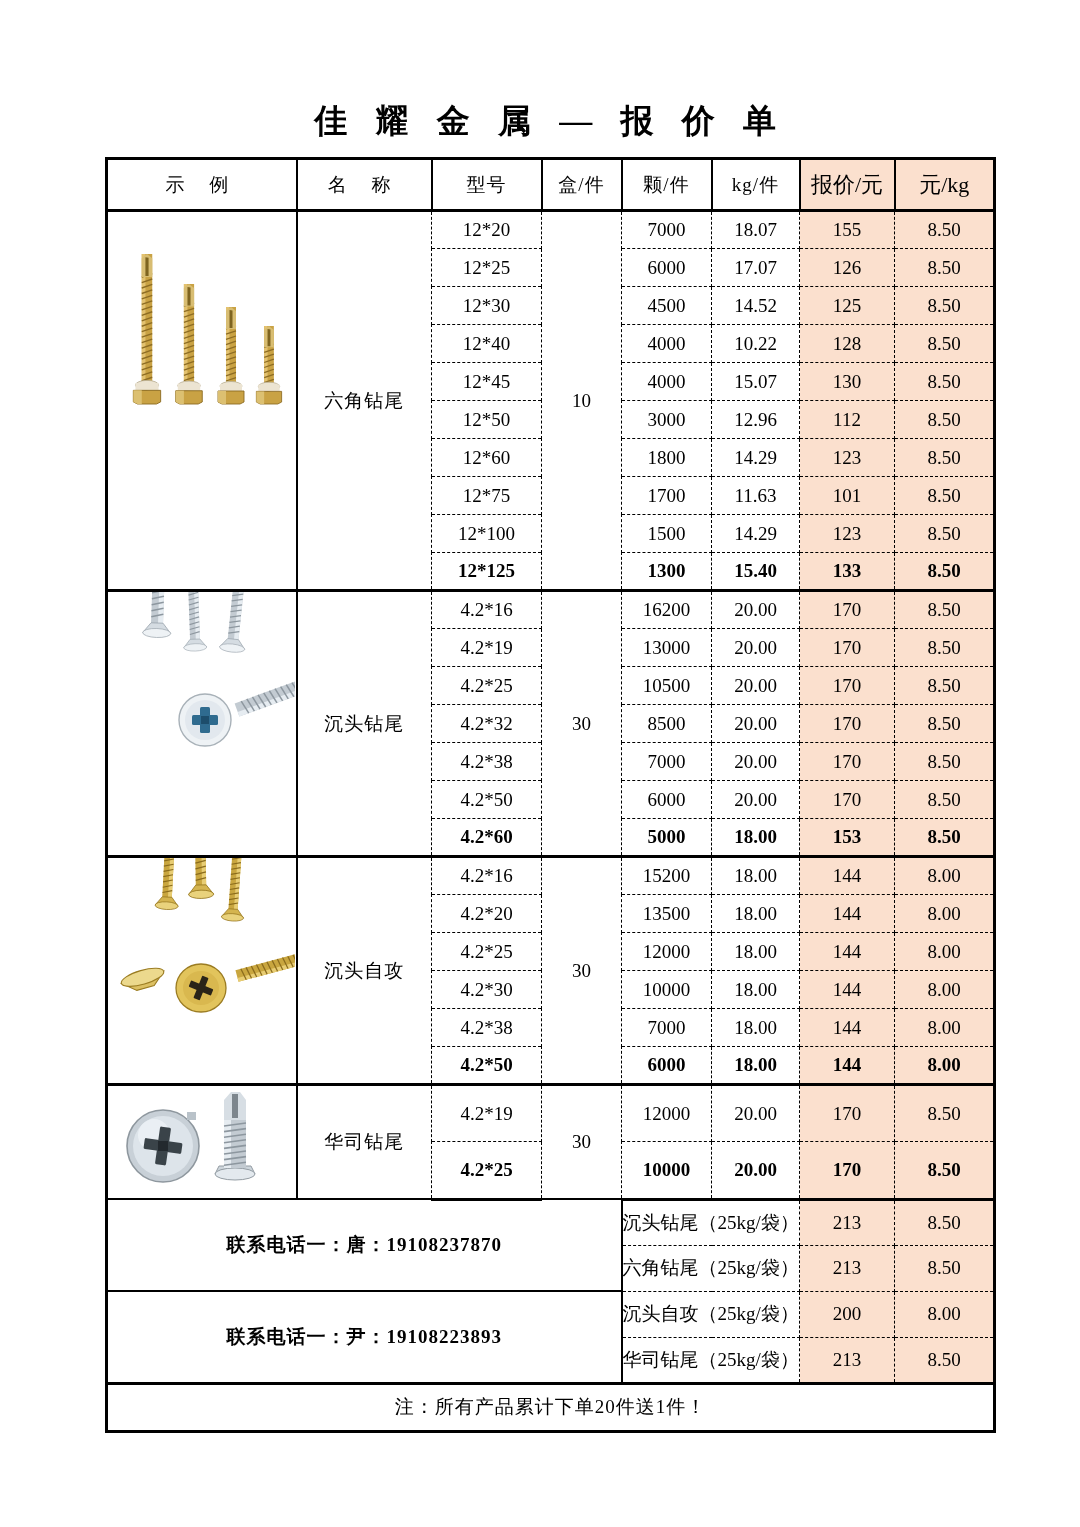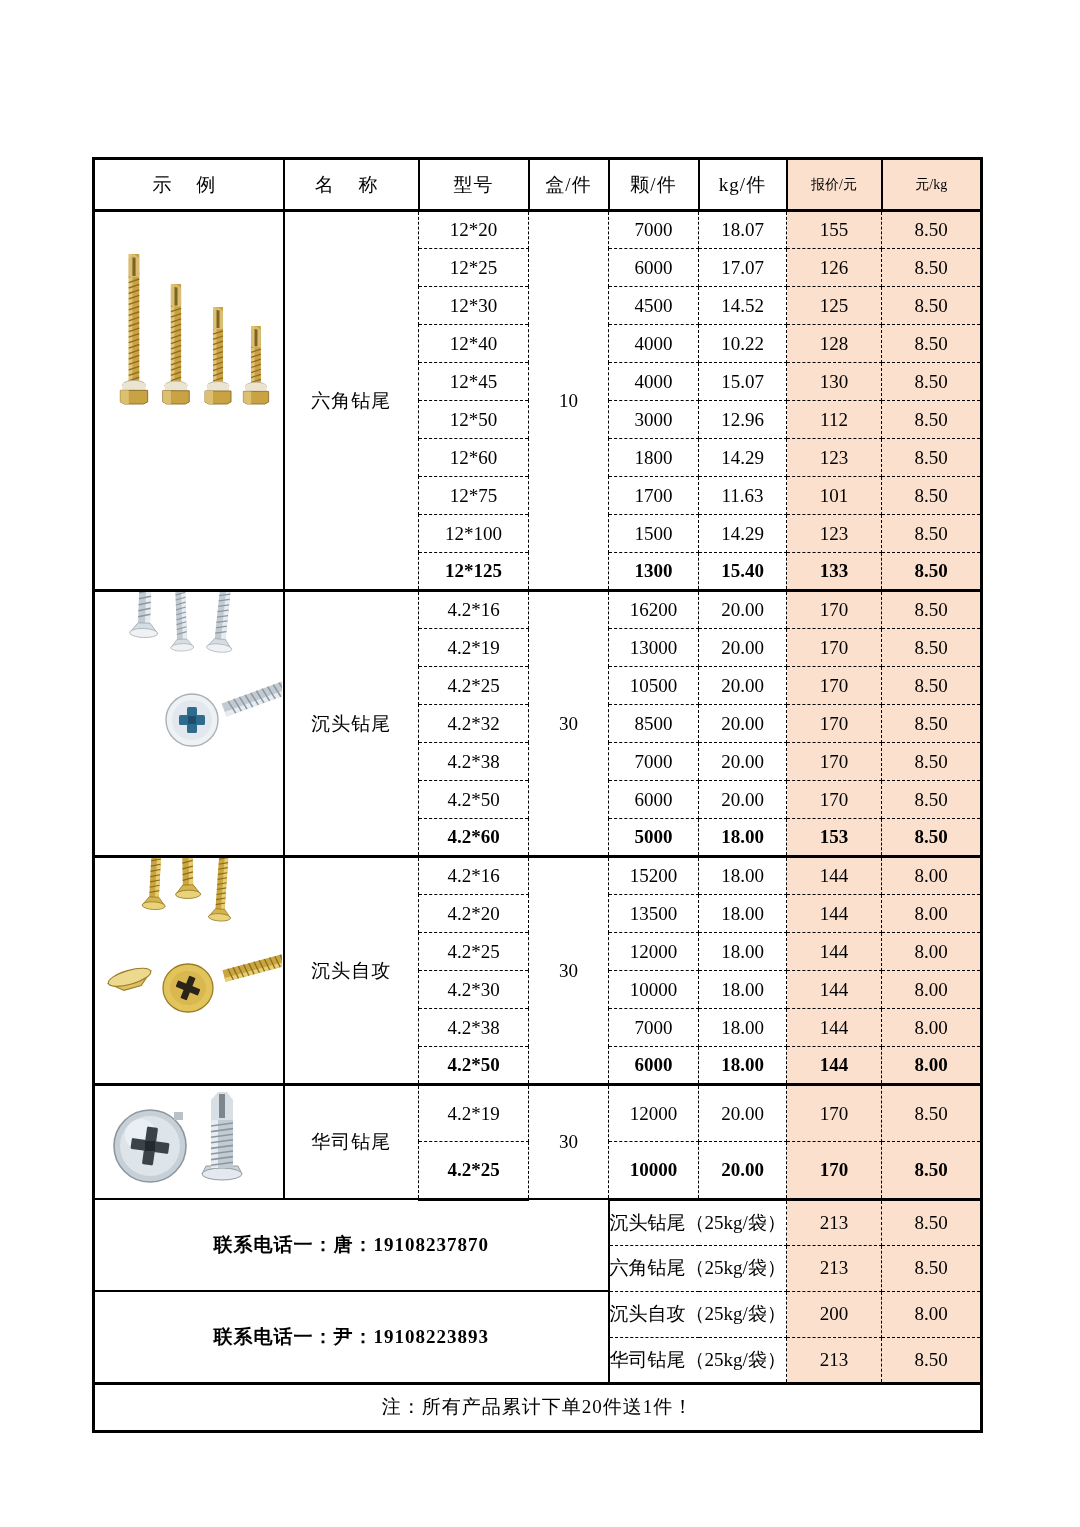--- a/index.html
+++ b/index.html
@@ -21,21 +21,21 @@
     font-weight: bold;
     letter-spacing: 10px;
     padding-top: 105px;
     padding-left: 20px;
     line-height: 1;
     font-family: "Liberation Serif", "DejaVu Serif", serif;
   }
 
   table.quote {
     position: absolute;
-    left: 92px;
+    left: 105px;
     top: 157px;
     width: 888px;
     border-collapse: collapse;
     table-layout: fixed;
   }
 
   table.quote td, table.quote th {
     border: 1px dashed #000;
     text-align: center;
     vertical-align: middle;
@@ -50,21 +50,21 @@
   .hdr td {
     font-size: 21px;
     height: 52px;
     border-top: 3px solid #000 !important;
     border-bottom: 3px solid #000 !important;
     border-left: 2px solid #000;
     border-right: 2px solid #000;
     letter-spacing: 1px;
   }
   .hdr td.wide { letter-spacing: 10px; }
-  .hdr td.peach { font-size: 14px; letter-spacing: 0px; }
+  .hdr td.peach { font-size: 22px; letter-spacing: 0px; }
 
   .peach { background: #fbe0ce !important; }
 
   
   .vsolid-l { border-left: 2px solid #000 !important; }
   .vsolid-r { border-right: 2px solid #000 !important; }
 
   .sec-top td { border-top: 3px solid #000 !important; }
   .sec-bot td { border-bottom: 3px solid #000 !important; font-weight: bold; }
 
@@ -115,20 +115,21 @@
 
   
   .screwbox { position: relative; width: 100%; height: 100%; }
   .screwbox svg { display: block; margin: 0 auto; }
 </style>
 </head>
 <body>
 
 <div class="page">
 
+  <div class="title">佳 耀 金 属 — 报  价  单</div>
 
   <table class="quote">
     <colgroup>
       <col style="width:190px">
       <col style="width:135px">
       <col style="width:110px">
       <col style="width:80px">
       <col style="width:90px">
       <col style="width:88px">
       <col style="width:95px">

